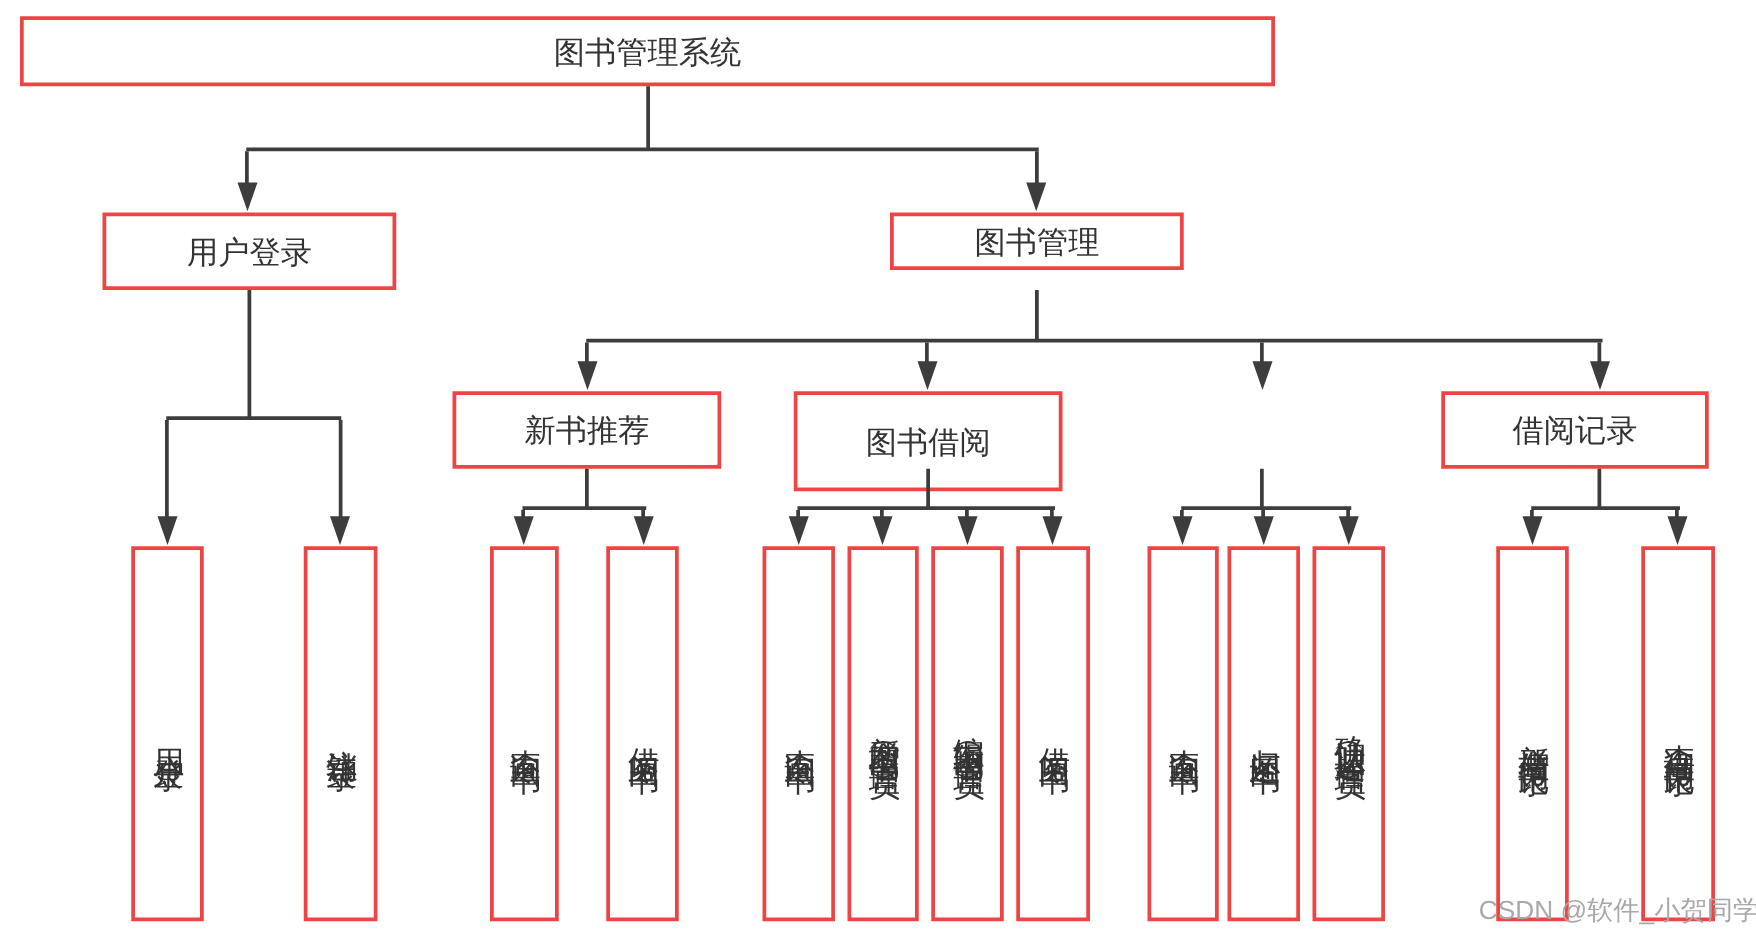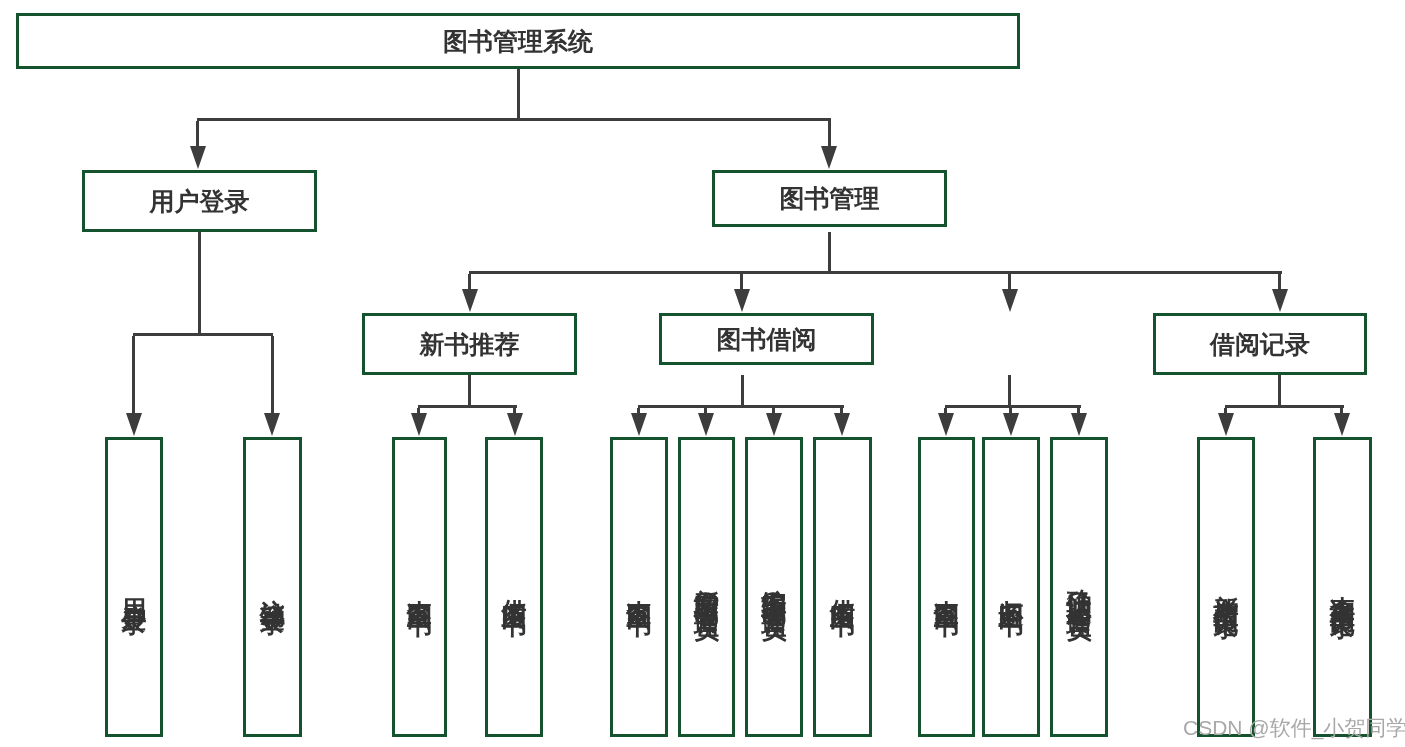--- a/index.html
+++ b/index.html
@@ -1,22 +1,22 @@
 <!DOCTYPE html>
 <html><head>
 <meta charset="utf-8">
 <style>
   html,body{margin:0;padding:0;background:#ffffff;}
   #canvas{
     position:relative;width:1405px;height:747px;background:#ffffff;overflow:hidden;
     font-family:"Liberation Sans","DejaVu Sans",sans-serif;color:#333333;
   }
   .box{
-    position:absolute;background:#ffffff;border:3px solid #14532d;
-    box-sizing:border-box;display:flex;align-items:center;justify-content:center;font-weight:bold;
+    position:absolute;background:#ffffff;border:3px solid #ef4444;
+    box-sizing:border-box;display:flex;align-items:center;justify-content:center;
   }
   .hlabel{font-size:25px;color:#333333;white-space:nowrap;}
   .vtext{
     writing-mode:vertical-rl;text-orientation:mixed;
     font-size:25px;letter-spacing:4px;color:#333333;line-height:1;
   }
   .vline{position:absolute;width:3px;background:#3d3d3d;}
   .hline{position:absolute;height:3px;background:#3d3d3d;}
   .arrow{
     position:absolute;width:0;height:0;
@@ -40,21 +40,21 @@
   <div class="vline" style="left:517px;top:69px;height:51px"></div>
   <div class="hline" style="left:197px;top:118px;width:634px"></div>
   <div class="vline" style="left:196px;top:121px;height:30px"></div>
   <div class="arrow" style="left:190px;top:146px"></div>
   <div class="vline" style="left:828px;top:121px;height:30px"></div>
   <div class="arrow" style="left:821px;top:146px"></div>
 
   <div class="box" style="left:82px;top:170px;width:235px;height:62px">
     <span class="hlabel">用户登录</span>
   </div>
-  <div class="box" style="left:712px;top:170px;width:235px;height:57px">
+  <div class="box" style="left:712px;top:170px;width:235px;height:46px">
     <span class="hlabel">图书管理</span>
   </div>
 
   <div class="vline" style="left:198px;top:232px;height:103px"></div>
   <div class="hline" style="left:133px;top:333px;width:140px"></div>
   <div class="vline" style="left:132px;top:336px;height:87px"></div>
   <div class="arrow" style="left:126px;top:413px"></div>
   <div class="vline" style="left:271px;top:336px;height:87px"></div>
   <div class="arrow" style="left:264px;top:413px"></div>
 
@@ -65,21 +65,21 @@
   <div class="vline" style="left:740px;top:274px;height:25px"></div>
   <div class="arrow" style="left:734px;top:289px"></div>
   <div class="vline" style="left:1008px;top:274px;height:25px"></div>
   <div class="arrow" style="left:1002px;top:289px"></div>
   <div class="vline" style="left:1278px;top:274px;height:25px"></div>
   <div class="arrow" style="left:1272px;top:289px"></div>
 
   <div class="box" style="left:362px;top:313px;width:215px;height:62px">
     <span class="hlabel">新书推荐</span>
   </div>
-  <div class="box" style="left:659px;top:313px;width:215px;height:52px">
+  <div class="box" style="left:635px;top:313px;width:215px;height:80px">
     <span class="hlabel">图书借阅</span>
   </div>
   <div class="box" style="left:1153px;top:313px;width:214px;height:62px">
     <span class="hlabel">借阅记录</span>
   </div>
 
   <div class="vline" style="left:468px;top:375px;height:32px"></div>
   <div class="hline" style="left:418px;top:405px;width:99px"></div>
   <div class="vline" style="left:417px;top:408px;height:15px"></div>
   <div class="arrow" style="left:411px;top:413px"></div>

